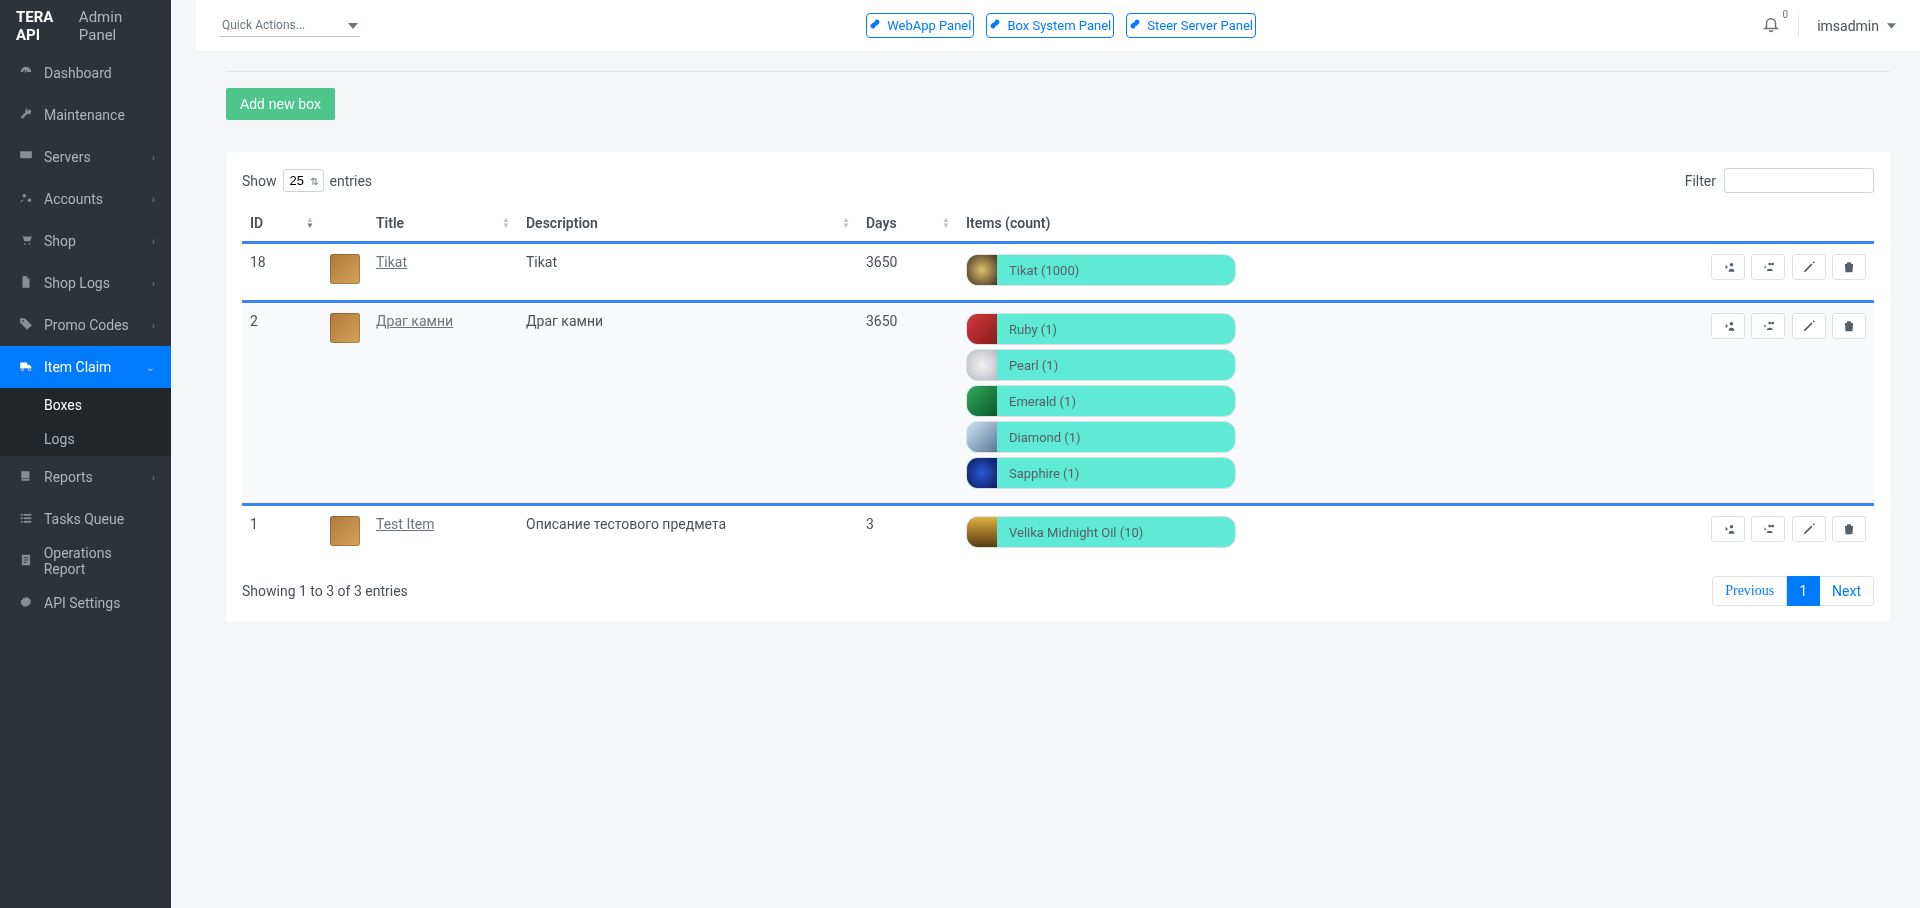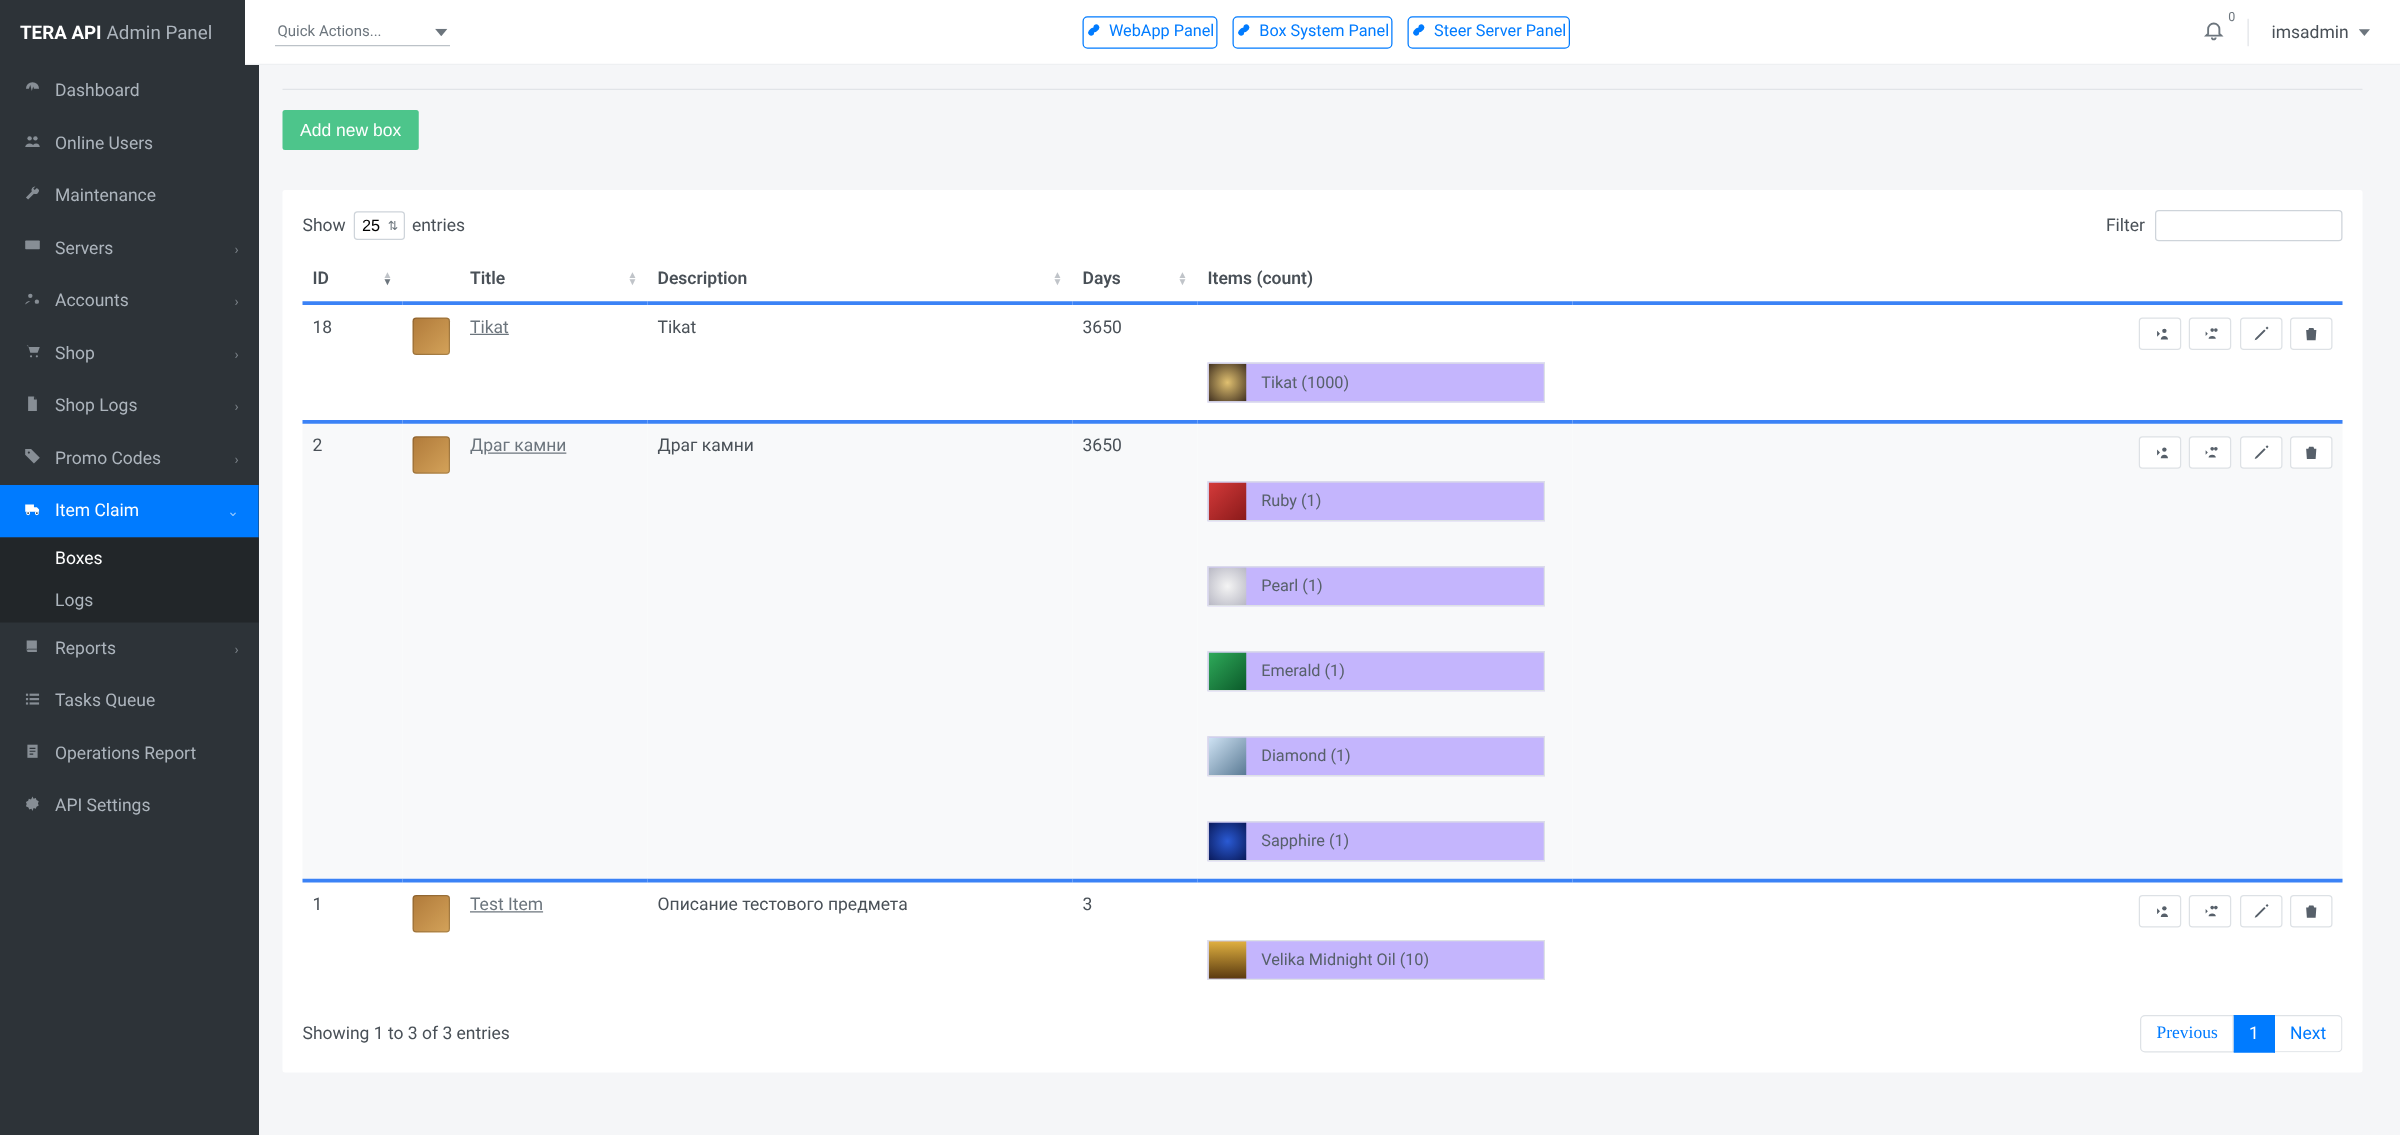--- a/index.html
+++ b/index.html
@@ -6,21 +6,21 @@
   body {
     font-family: -apple-system, BlinkMacSystemFont, "Segoe UI", Roboto, "Helvetica Neue", Arial, sans-serif;
     font-size: 14px;
     color: #495057;
     background: #f5f6f8;
   }
   
   .sidebar {
     position: fixed;
     top: 0; left: 0; bottom: 0;
-    width: 207px;
+    width: 171px;
     background: #2d3338;
     color: #adb5bd;
     overflow-y: auto;
   }
   .sidebar-brand {
     display: flex;
     align-items: center;
     height: 52px;
     padding: 0 16px;
     color: #adb5bd;
@@ -133,25 +133,24 @@
   .col-icon { width: 40px; }
   .box-thumb {
     width: 30px; height: 30px; border-radius: 3px;
     background: linear-gradient(135deg,#b07a3a,#d4a35a);
     display: inline-block;
     box-shadow: inset 0 0 0 1px rgba(0,0,0,0.2);
   }
   .link { color: #6c757d; text-decoration: underline; cursor: pointer; }
   .item-pill {
     display: flex; align-items: center;
-    border: 1px solid #dde1e5; border-radius: 0;
-    background: #c4b5fd;
+    border: 1px solid #dde1e5; border-radius: 12px;
+    background: #5eead4;
     width: 270px; margin-bottom: 4px;
     overflow: hidden;
-    margin-top: 36px;
   }
   .item-pill .thumb {
     width: 30px; height: 30px; flex-shrink: 0;
     display: flex; align-items: center; justify-content: center;
     color: #fff; font-size: 12px;
   }
   .item-pill .name { padding: 0 12px; font-size: 13px; color:#57606a; }
   .actions { white-space: nowrap; text-align: right; }
   .icon-btn {
     border: 1px solid #dde1e5; background: #fff; border-radius: 3px;
@@ -178,28 +177,20 @@
   <div class="sidebar-brand">
     <b>TERA API</b>
     <span>Admin Panel</span>
   </div>
   <ul class="nav" id="sidebar-nav">
       <li class="nav-item">
         <span class="icon"><svg viewBox="0 0 24 24" width="14" height="14" fill="currentColor">
             <path d="M12 3a9 9 0 00-9 9h4l2-5 2 8 2-6 1 3h7a9 9 0 00-9-9z"></path>
           </svg></span>
     <span class="label">Dashboard</span>
-    </li>
-      <li class="nav-item">
-        <span class="icon"><svg viewBox="0 0 24 24" width="14" height="14" fill="currentColor">
-            <circle cx="8" cy="8" r="3"></circle>
-            <circle cx="16" cy="8" r="3"></circle>
-            <path d="M2 20c0-3 3-5 6-5s6 2 6 5M12 20c0-3 2-5 5-5s5 2 5 5"></path>
-          </svg></span>
-    <span class="label">Online Users</span>
     </li>
       <li class="nav-item">
         <span class="icon"><svg viewBox="0 0 24 24" width="14" height="14" fill="currentColor">
             <path d="M21 7a5 5 0 01-7 5l-8 8-3-3 8-8a5 5 0 015-7l-3 3 2 2 3-3z"></path>
           </svg></span>
     <span class="label">Maintenance</span>
     </li>
       <li class="nav-item">
         <span class="icon"><svg viewBox="0 0 24 24" width="14" height="14" fill="currentColor">
             <rect x="2" y="4" width="20" height="12" rx="1"></rect>

